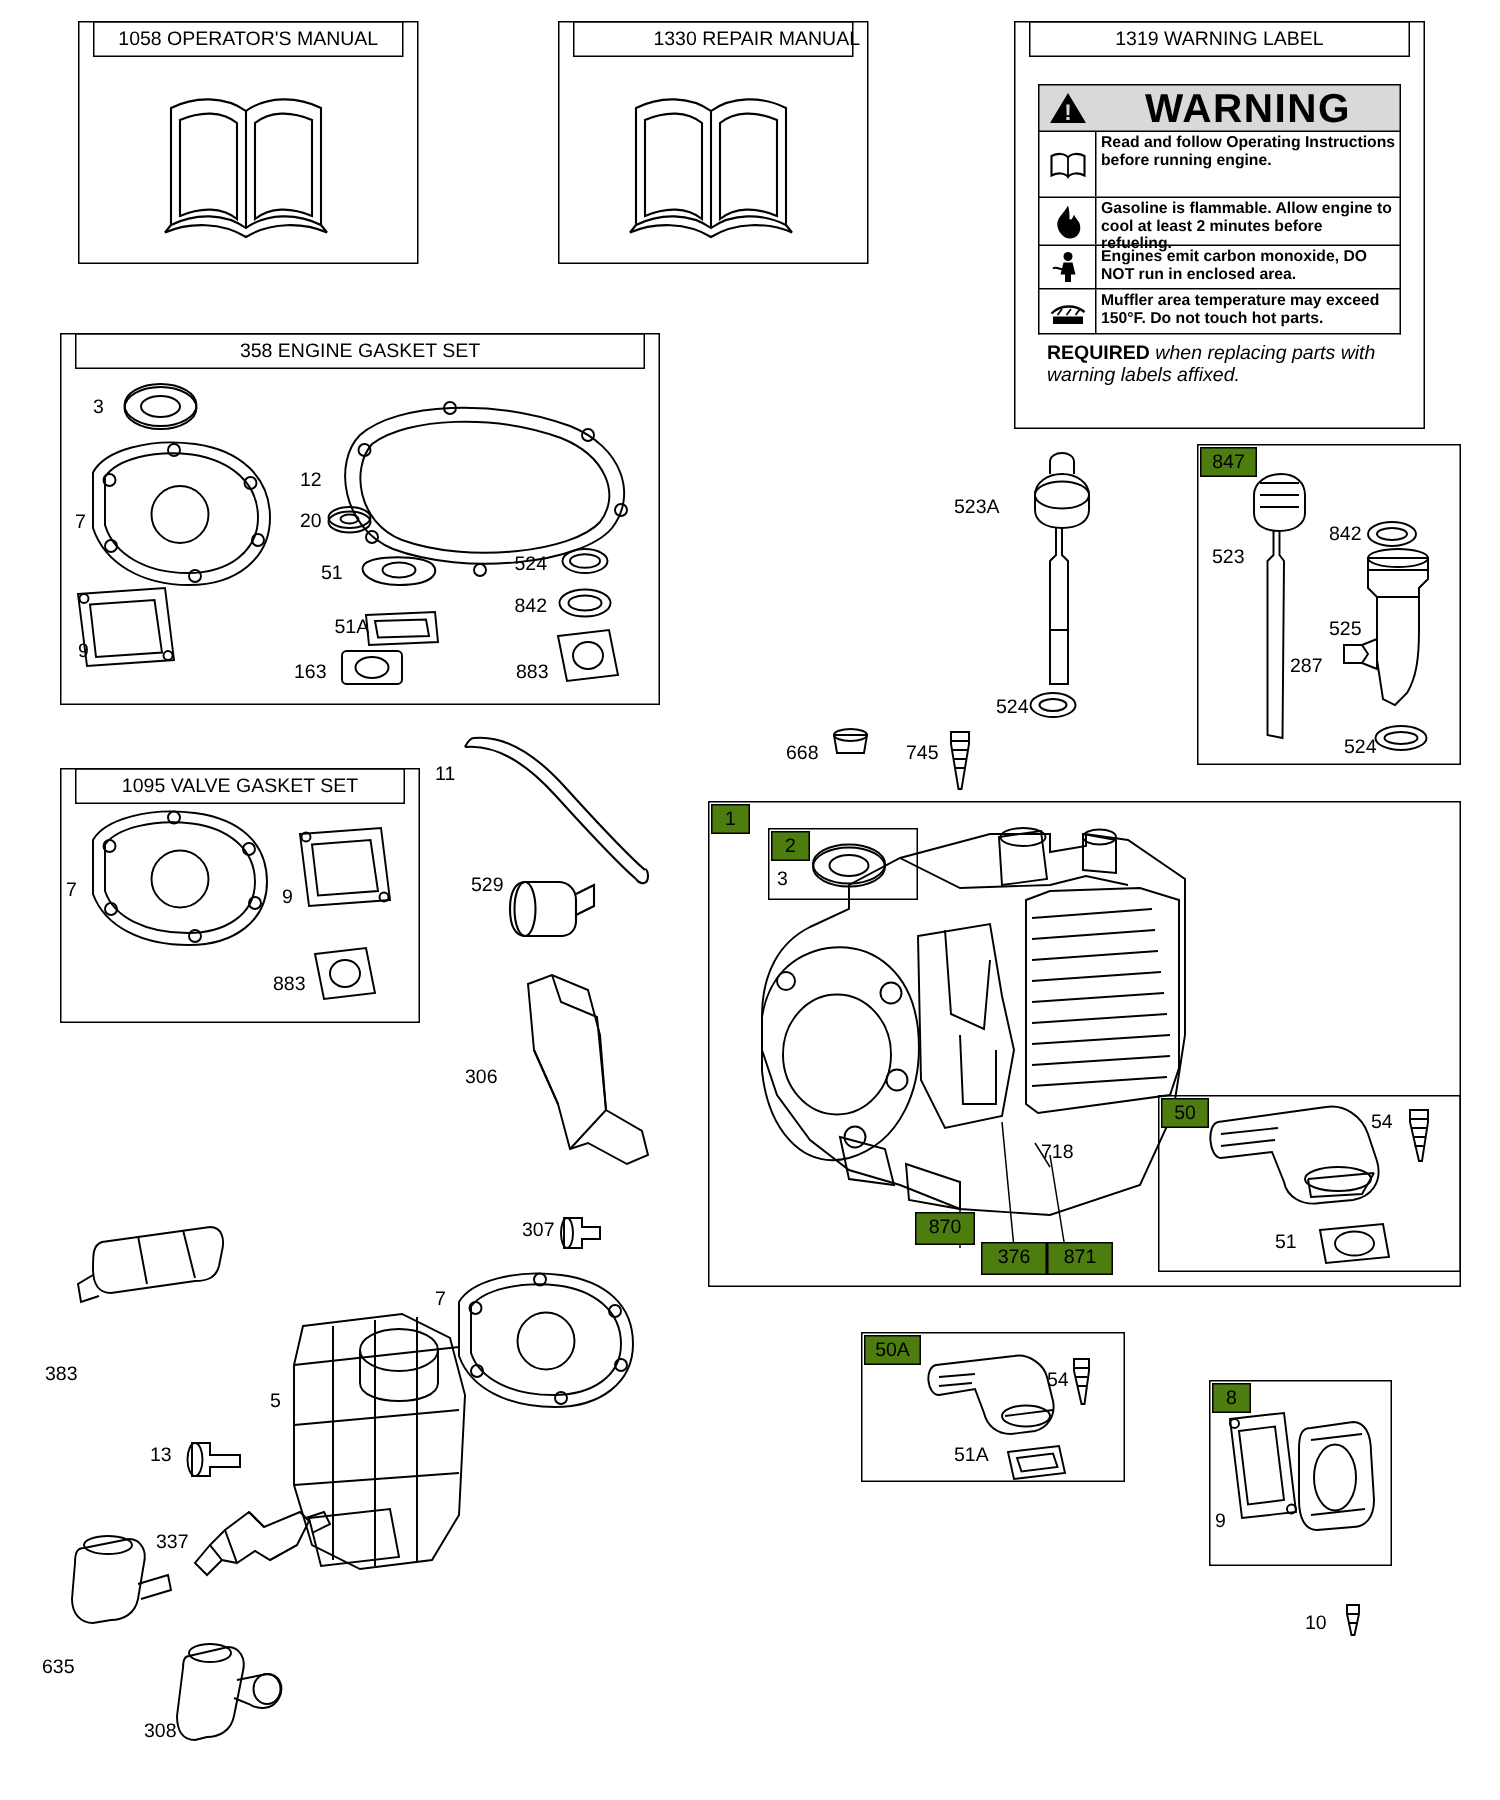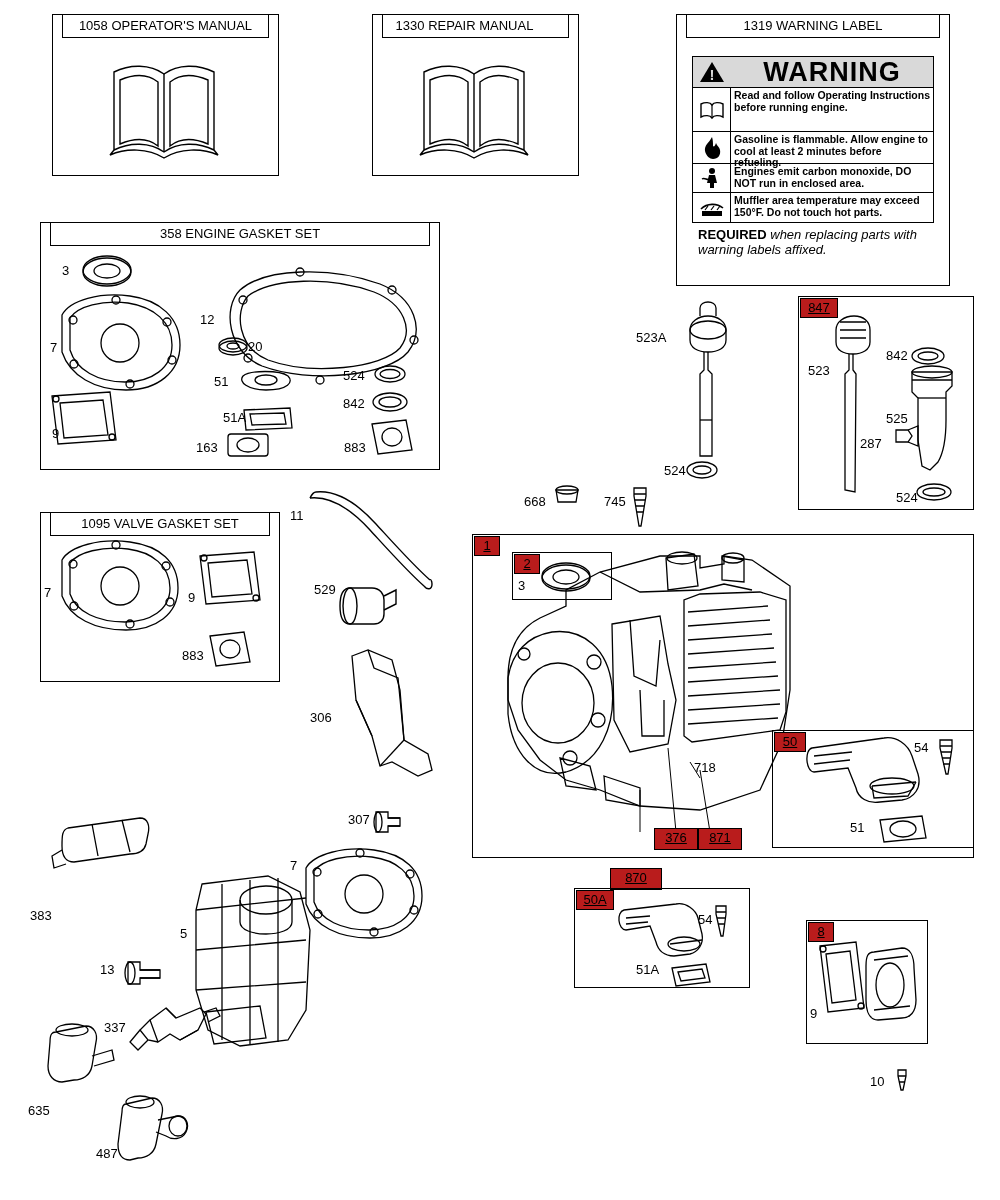--- a/index.html
+++ b/index.html
@@ -24,23 +24,22 @@
     position:absolute;
     font-size:13px;
     white-space:nowrap;
   }
   .cbox {
     position:absolute;
     border:1px solid #000;
     font-size:13px;
     text-align:center;
     box-sizing:border-box;
-    background:#b91c1c;
+    background:#4d7c0f;
     line-height:18px;
-    text-decoration:underline;
   }
   svg { position:absolute; left:0; top:0; overflow:visible; }
   .ln { stroke:#000; fill:none; }
   
   #warn-label { position:absolute; }
   .warnbar {
     background:#d9d9d9;
     border:1px solid #000;
     display:flex; align-items:center;
     box-sizing:border-box;
@@ -91,21 +90,21 @@
              L 214 150 C 198 142, 178 142, 164 152 C 150 142, 130 142, 114 150 Z"></path>
     <path d="M164 74 L 164 152"></path>
     <path d="M120 80 C 134 74, 148 74, 158 82 L 158 146 C 148 138, 134 138, 120 144 Z"></path>
     <path d="M208 80 C 194 74, 180 74, 170 82 L 170 146 C 180 138, 194 138, 208 144 Z"></path>
     <path d="M114 150 L 110 155 C 126 148, 148 148, 164 158 C 180 148, 202 148, 218 155 L 214 150"></path>
   </g>
 </svg>
 
 <div class="box" style="left:372px; top:14px; width:207px; height:162px;"></div>
 <div class="box" style="left:382px; top:14px; width:187px; height:24px;"></div>
-<div class="boxtitle" style="left:382px; top:18px; width:165px;">1330 REPAIR MANUAL</div>
+<div class="boxtitle" style="left:382px; top:18px; width:165px;padding-left:40px;">1330 REPAIR MANUAL</div>
 <svg width="1000" height="1200">
   <g class="ln" stroke-width="1.4">
     <path d="M424 72 C 440 64, 460 64, 474 74 C 488 64, 508 64, 524 72
              L 524 150 C 508 142, 488 142, 474 152 C 460 142, 440 142, 424 150 Z"></path>
     <path d="M474 74 L 474 152"></path>
     <path d="M430 80 C 444 74, 458 74, 468 82 L 468 146 C 458 138, 444 138, 430 144 Z"></path>
     <path d="M518 80 C 504 74, 490 74, 480 82 L 480 146 C 490 138, 504 138, 518 144 Z"></path>
     <path d="M424 150 L 420 155 C 436 148, 458 148, 474 158 C 490 148, 512 148, 528 155 L 524 150"></path>
   </g>
 </svg>
@@ -230,21 +229,21 @@
     <ellipse cx="390" cy="402" rx="17" ry="9"></ellipse>
     <ellipse cx="390" cy="402" rx="11" ry="5"></ellipse>
 
     <path d="M372 424 L406 420 L412 450 L378 454 Z"></path>
     <ellipse cx="392" cy="437" rx="10" ry="9"></ellipse>
   </g>
 </svg>
 <div class="callout" style="left:62px; top:263px;">3</div>
 <div class="callout" style="left:200px; top:312px;">12</div>
 <div class="callout" style="left:50px; top:340px;">7</div>
-<div class="callout" style="left:200px; top:339px;margin-left:48px;">20</div>
+<div class="callout" style="left:200px; top:339px;">20</div>
 <div class="callout" style="left:214px; top:374px;">51</div>
 <div class="callout" style="left:343px; top:368px;">524</div>
 <div class="callout" style="left:343px; top:396px;">842</div>
 <div class="callout" style="left:52px; top:426px;">9</div>
 <div class="callout" style="left:223px; top:410px;">51A</div>
 <div class="callout" style="left:196px; top:440px;">163</div>
 <div class="callout" style="left:344px; top:440px;">883</div>
 
 <div class="box" style="left:40px; top:512px; width:240px; height:170px;"></div>
 <div class="box" style="left:50px; top:512px; width:220px; height:24px;"></div>
@@ -420,21 +419,21 @@
   </g>
 
   <g class="ln" stroke-width="1">
     <path d="M690 762 L700 778"></path>
     <path d="M640 790 L640 832"></path>
     <path d="M668 748 L676 832"></path>
     <path d="M700 770 L710 832"></path>
   </g>
 </svg>
 <div class="callout" style="left:694px; top:760px;">718</div>
-<div class="cbox" style="left:610px; top:868px; width:52px; height:22px;">
+<div class="cbox" style="left:610px; top:808px; width:40px; height:22px;">
   <span>870</span>
 </div>
 <div class="cbox" style="left:654px; top:828px; width:44px; height:22px;">
   <span>376</span>
 </div>
 <div class="cbox" style="left:698px; top:828px; width:44px; height:22px;">
   <span>871</span>
 </div>
 
 <div class="box" style="left:772px; top:730px; width:202px; height:118px;"></div>
@@ -560,13 +559,13 @@
     <path d="M158 1120 L178 1116 C186 1116, 190 1124, 186 1132 C182 1140, 172 1140, 166 1136 L156 1132"></path>
     <ellipse cx="178" cy="1126" rx="9" ry="10"></ellipse>
   </g>
 </svg>
 <div class="callout" style="left:30px; top:908px;">383</div>
 <div class="callout" style="left:100px; top:962px;">13</div>
 <div class="callout" style="left:180px; top:926px;">5</div>
 <div class="callout" style="left:290px; top:858px;">7</div>
 <div class="callout" style="left:104px; top:1020px;">337</div>
 <div class="callout" style="left:28px; top:1056px;margin-top:47px;">635</div>
-<div class="callout" style="left:96px; top:1146px;">487</div>
+<div class="callout" style="left:96px; top:1146px;">308</div>
 
 </body></html>

